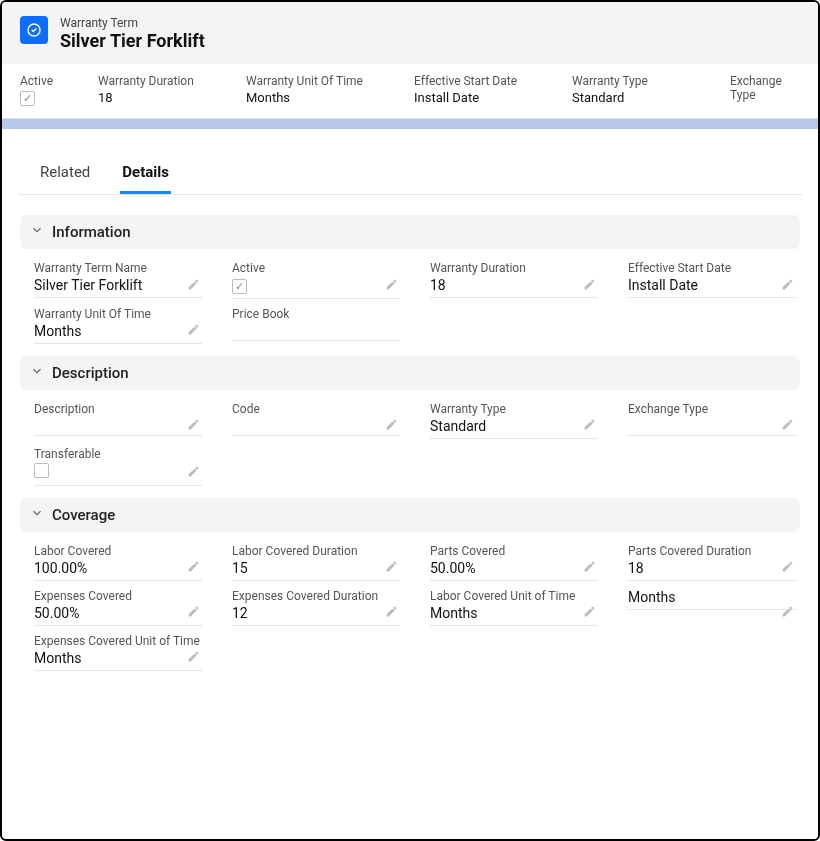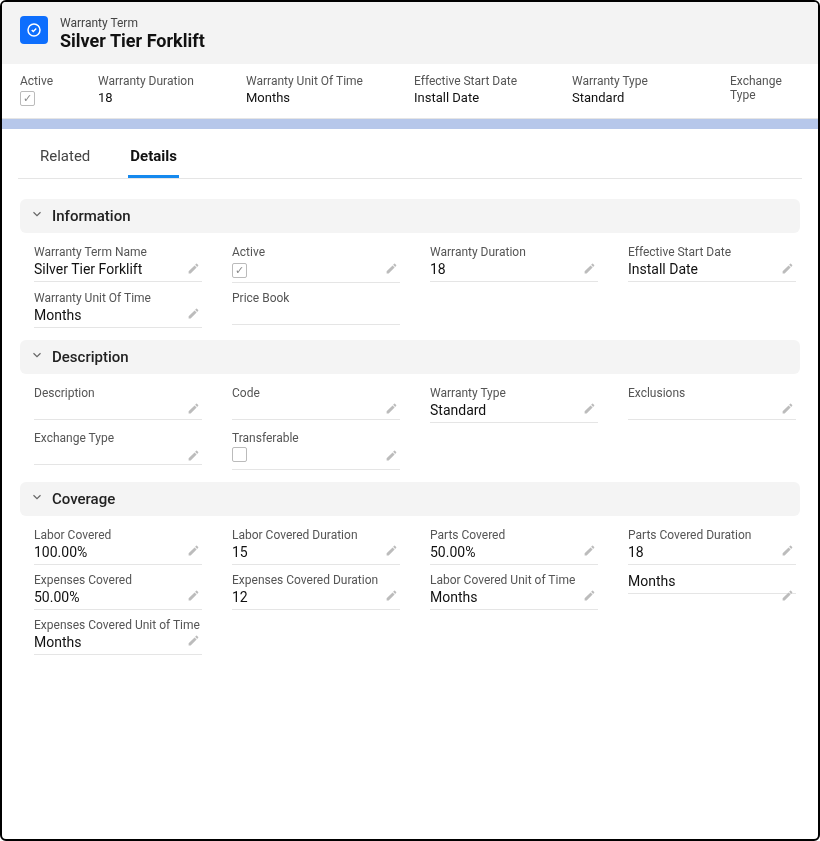--- a/index.html
+++ b/index.html
@@ -45,22 +45,22 @@
   .summary-cell { display: flex; flex-direction: column; gap: 2px; }
   .summary-label { font-size: 12px; color: #555; }
   .summary-value { font-size: 13px; color: #111; }
 
   
   .blue-bar { height: 10px; background: #b6c7ea; }
 
   
   .tabs {
     display: flex;
-    gap: 36px;
-    padding: 12px 20px 0 20px;
+    gap: 28px;
+    padding: 28px 20px 0 20px;
     border-bottom: 1px solid #e5e5e5;
     margin: 0 16px;
   }
   .tab {
     font-size: 15px;
     color: #444;
     padding: 6px 2px 10px 2px;
     cursor: pointer;
     border-bottom: 3px solid transparent;
   }
@@ -256,27 +256,20 @@
             </svg></span>
       </div>
 
       <div class="field">
         <div class="field-label">Warranty Type</div>
         <div class="field-value">Standard</div>
         <span class="edit-icon"><svg viewBox="0 0 24 24" fill="currentColor">
               <path d="M3 17.25V21h3.75l11-11-3.75-3.75-11 11zM20.7 7.05a1 1 0 000-1.4l-2.35-2.35a1 1 0 00-1.4 0L15 5.25 18.75 9l1.95-1.95z"></path>
             </svg></span>
       </div>
-      <div class="field">
-        <div class="field-label">Exclusions</div>
-        <div class="field-value"></div>
-        <span class="edit-icon"><svg viewBox="0 0 24 24" fill="currentColor">
-              <path d="M3 17.25V21h3.75l11-11-3.75-3.75-11 11zM20.7 7.05a1 1 0 000-1.4l-2.35-2.35a1 1 0 00-1.4 0L15 5.25 18.75 9l1.95-1.95z"></path>
-            </svg></span>
-      </div>
 
       <div class="field">
         <div class="field-label">Exchange Type</div>
         <div class="field-value"></div>
         <span class="edit-icon"><svg viewBox="0 0 24 24" fill="currentColor">
               <path d="M3 17.25V21h3.75l11-11-3.75-3.75-11 11zM20.7 7.05a1 1 0 000-1.4l-2.35-2.35a1 1 0 00-1.4 0L15 5.25 18.75 9l1.95-1.95z"></path>
             </svg></span>
       </div>
       <div class="field">
         <div class="field-label">Transferable</div>

